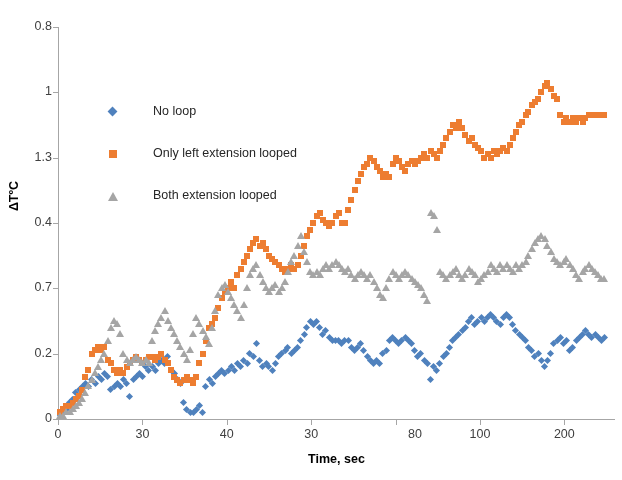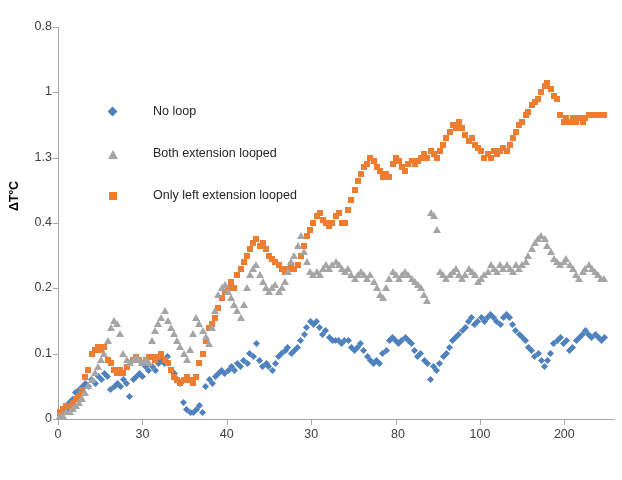--- a/index.html
+++ b/index.html
@@ -85,38 +85,39 @@
       <div class="x-tick" style="left: 58px;"></div>
       <div class="x-tick" style="left: 142.394px;"></div>
       <div class="x-tick" style="left: 226.788px;"></div>
       <div class="x-tick" style="left: 311.182px;"></div>
       <div class="x-tick" style="left: 395.576px;"></div>
       <div class="x-tick" style="left: 479.97px;"></div>
       <div class="x-tick" style="left: 564.364px;"></div>
     </div>
   <div id="y-labels">
       <div class="y-label" style="top: 412px;">0</div>
-      <div class="y-label" style="top: 346.667px;">0.1</div>
-      <div class="y-label" style="top: 281.333px;">0.2</div>
+      <div class="y-label" style="top: 346.667px;">0.2</div>
+      <div class="y-label" style="top: 281.333px;">0.7</div>
       <div class="y-label" style="top: 216px;">0.4</div>
       <div class="y-label" style="top: 150.667px;">1.3</div>
       <div class="y-label" style="top: 85.3333px;">1</div>
       <div class="y-label" style="top: 20px;">0.8</div>
     </div>
   <div id="x-labels-wrap">
       <div class="x-label" style="left: 38px;">0</div>
       <div class="x-label" style="left: 122.394px;">30</div>
       <div class="x-label" style="left: 206.788px;">40</div>
       <div class="x-label" style="left: 291.182px;">30</div>
-      <div class="x-label" style="left: 378px;">80</div>
+      <div class="x-label" style="left: 395px;">80</div>
       <div class="x-label" style="left: 459.97px;">100</div>
       <div class="x-label" style="left: 544.364px;">200</div>
     </div>
 
   <div id="y-axis-title">ΔTºC</div>
+  <div id="x-axis-title">Time, sec</div>
 
   <div id="plot-area">
       <div class="mk mk-diamond" style="left: -0.390152px; top: 386.233px;"></div>
       <div class="mk mk-diamond" style="left: 2.56364px; top: 382.967px;"></div>
       <div class="mk mk-diamond" style="left: 5.93939px; top: 379.7px;"></div>
       <div class="mk mk-diamond" style="left: 9.31515px; top: 373.167px;"></div>
       <div class="mk mk-diamond" style="left: 12.2689px; top: 369.9px;"></div>
       <div class="mk mk-diamond" style="left: 15.2227px; top: 363.367px;"></div>
       <div class="mk mk-diamond" style="left: 18.5985px; top: 360.1px;"></div>
       <div class="mk mk-diamond" style="left: 21.9742px; top: 356.833px;"></div>
@@ -632,22 +633,22 @@
       <div class="mk mk-tri" style="left: 539.497px; top: 247.533px;"></div>
       <div class="mk mk-tri" style="left: 542.451px; top: 247.533px;"></div>
     </div>
 
   <div id="legend">
     <div class="legend-row">
       <span class="lg-mark lg-diamond"></span>
       <span class="legend-text">No loop</span>
     </div>
     <div class="legend-row">
+      <span class="lg-mark lg-square"></span>
+      <span class="legend-text">Only left extension looped</span>
+    </div>
+    <div class="legend-row">
       <span class="lg-mark lg-tri"></span>
       <span class="legend-text">Both extension looped</span>
     </div>
-    <div class="legend-row">
-      <span class="lg-mark lg-square"></span>
-      <span class="legend-text">Only left extension looped</span>
-    </div>
   </div>
 
 </div>
 
 </body></html>

